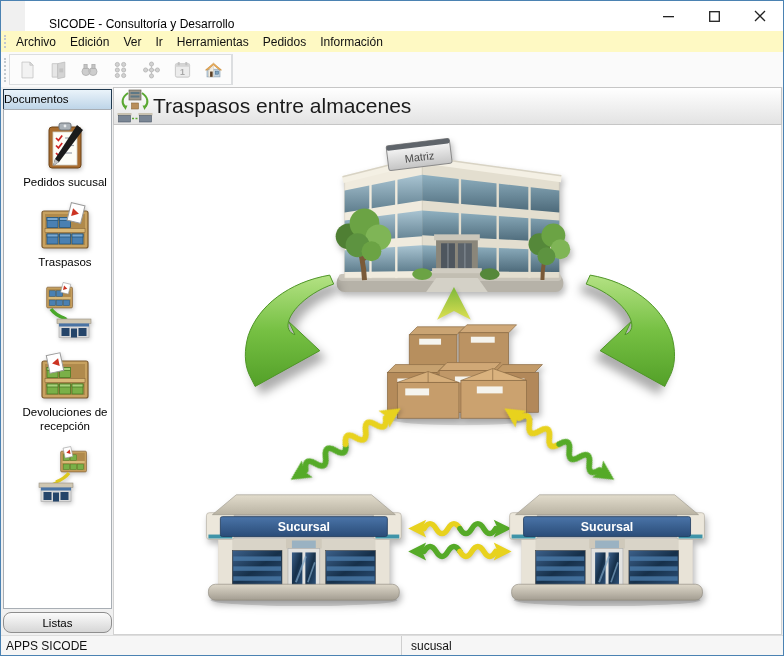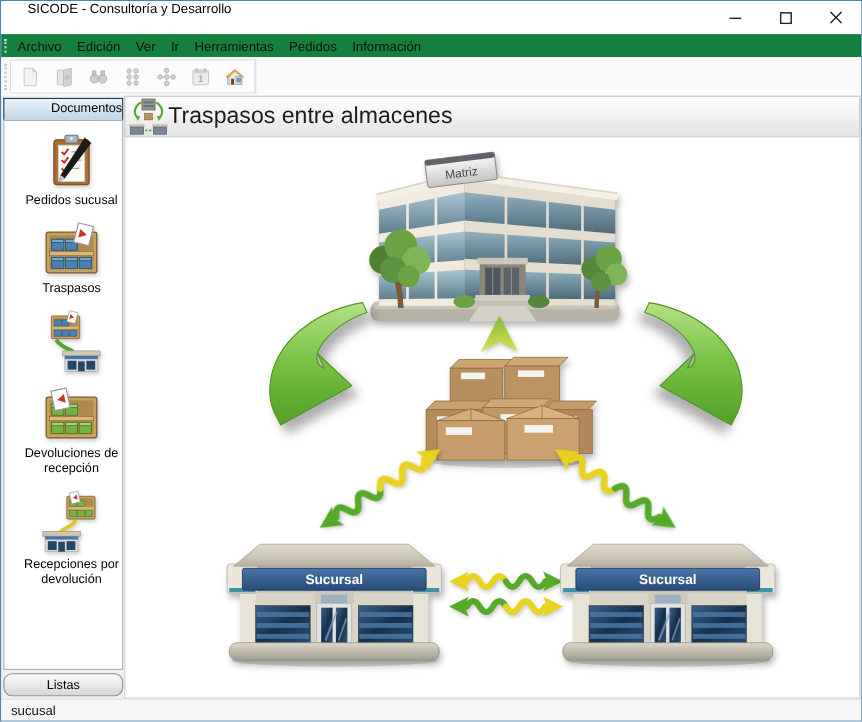--- a/index.html
+++ b/index.html
@@ -1,38 +1,38 @@
 <!DOCTYPE html>
 <html><head>
 <meta charset="utf-8">
 <style>
   html,body{margin:0;padding:0;background:#cfd8e0;}
   *{box-sizing:border-box;}
   .window{width:784px;height:656px;border:1px solid #4b82b2;background:#f0f0f0;
     font-family:"Liberation Sans",sans-serif;display:flex;flex-direction:column;overflow:hidden;position:relative;}
   
-  .titlebar{height:30px;background:#ffffff;display:flex;align-items:flex-start;flex:none;}
+  .titlebar{height:30px;background:#ffffff;display:flex;align-items:flex-end;flex:none;margin-left:24px;}
   .title{margin-left:24px;font-size:12px;color:#000;}
   .controls{margin-left:auto;display:flex;height:100%;}
   .wbtn{width:46px;height:100%;display:flex;align-items:center;justify-content:center;background:transparent;border:none;cursor:default;}
   
-  .menubar{height:21px;background:#15803d;display:flex;align-items:center;flex:none;}
+  .menubar{height:21px;background:#fef9c3;display:flex;align-items:center;flex:none;}
   .grip{border-left:2px dotted #c3c9ce;margin:0 3px 0 3px;}
   .grip.m{height:13px;}
   .grip.t{height:24px;}
   .menu-item{font-size:12px;color:#111;padding:2px 7px;}
   
   .toolbar{height:35px;background:#fafafa;display:flex;align-items:center;flex:none;}
   .tool-box{display:flex;align-items:center;border:1px solid #dcdee0;background:#fcfcfc;height:31px;padding:0 2px;}
   .tbtn{width:31px;height:28px;display:flex;align-items:center;justify-content:center;border:none;background:transparent;}
   .tb-sep{width:1px;height:31px;background:#dcdee0;}
   
   .body{flex:1;display:flex;min-height:0;}
   .sidebar{width:112px;flex:none;display:flex;flex-direction:column;padding:2px 1px 2px 2px;}
-  .side-tab{height:20px;flex:none;font-size:11.5px;color:#000;text-align:right;line-height:18px;
+  .side-tab{height:20px;flex:none;font-size:11.5px;color:#000;text-align:left;line-height:18px;
     background:linear-gradient(#eaf3fa,#bed5e8);border:1px solid #20394f;border-bottom:none;cursor:default;}
   .side-panel{flex:1;background:#fff;border:1px solid #a8aeb4;overflow:hidden;display:flex;flex-direction:column;align-items:center;padding-top:10px;padding-left:15px;}
   .s-item{width:104px;display:flex;flex-direction:column;align-items:center;margin-bottom:11px;cursor:default;}
   .s-label{font-size:11.5px;color:#000;text-align:center;line-height:1.25;margin-top:3px;}
   .listas-btn{height:21px;flex:none;margin-top:3px;font-size:11.5px;color:#000;
     background:linear-gradient(#fbfbfb,#d6d6d6);border:1px solid #8e8e8e;border-radius:8px;}
   .main{flex:1;display:flex;flex-direction:column;min-width:0;padding:0 1px 0 0;}
   .m-header{height:38px;flex:none;background:linear-gradient(#ffffff,#e3e3e3);border:1px solid #c6c6c6;
     display:flex;align-items:center;padding:0 3px;}
   .m-title{font-size:21px;color:#1b1b1b;}
@@ -289,21 +289,20 @@
             <polygon points="13,39 22,35 19,42" fill="#ddc81e"></polygon>
             <g transform="translate(2,38)">
               <rect x="0" y="0" width="34" height="4.5" fill="#cfc7b2" stroke="#9a9280" stroke-width="0.6"></rect>
               <rect x="2" y="4.5" width="30" height="14" fill="#d9d9d9" stroke="#a8a8a8" stroke-width="0.6"></rect>
               <rect x="2" y="4.5" width="30" height="3" fill="#4a74a4"></rect>
               <rect x="4.5" y="9" width="8" height="8" fill="#25456a"></rect>
                 <rect x="21.5" y="9" width="8" height="8" fill="#25456a"></rect>
               <rect x="14" y="9.5" width="6" height="9" fill="#25456a"></rect>
             </g>
           </svg>
-          <div class="s-label">Recepciones por devolución</div>
         </div>
 
       </div>
       <button class="listas-btn">Listas</button>
     </div>
 
     <div class="main">
       <div class="m-header">
         <svg width="36" height="34" viewBox="0 0 36 34">
           <rect x="12" y="1" width="12" height="10" fill="#9a958a" stroke="#6a6558" stroke-width="0.7"></rect>
@@ -567,16 +566,17 @@
             <rect x="14" y="22" width="168" height="20" rx="2" fill="url(#gBlueSign)" stroke="#1e3a5c" stroke-width="0.8"></rect>
             <text x="98" y="36.5" font-size="12.5" font-weight="bold" fill="#ffffff" text-anchor="middle">Sucursal</text>
           </g>
 
         </svg>
       </div>
     </div>
   </div>
 
   <div class="statusbar">
+    <div class="st-left">APPS SICODE</div>
     <div class="st-right">sucusal</div>
   </div>
 
 </div>
 
 </body></html>

